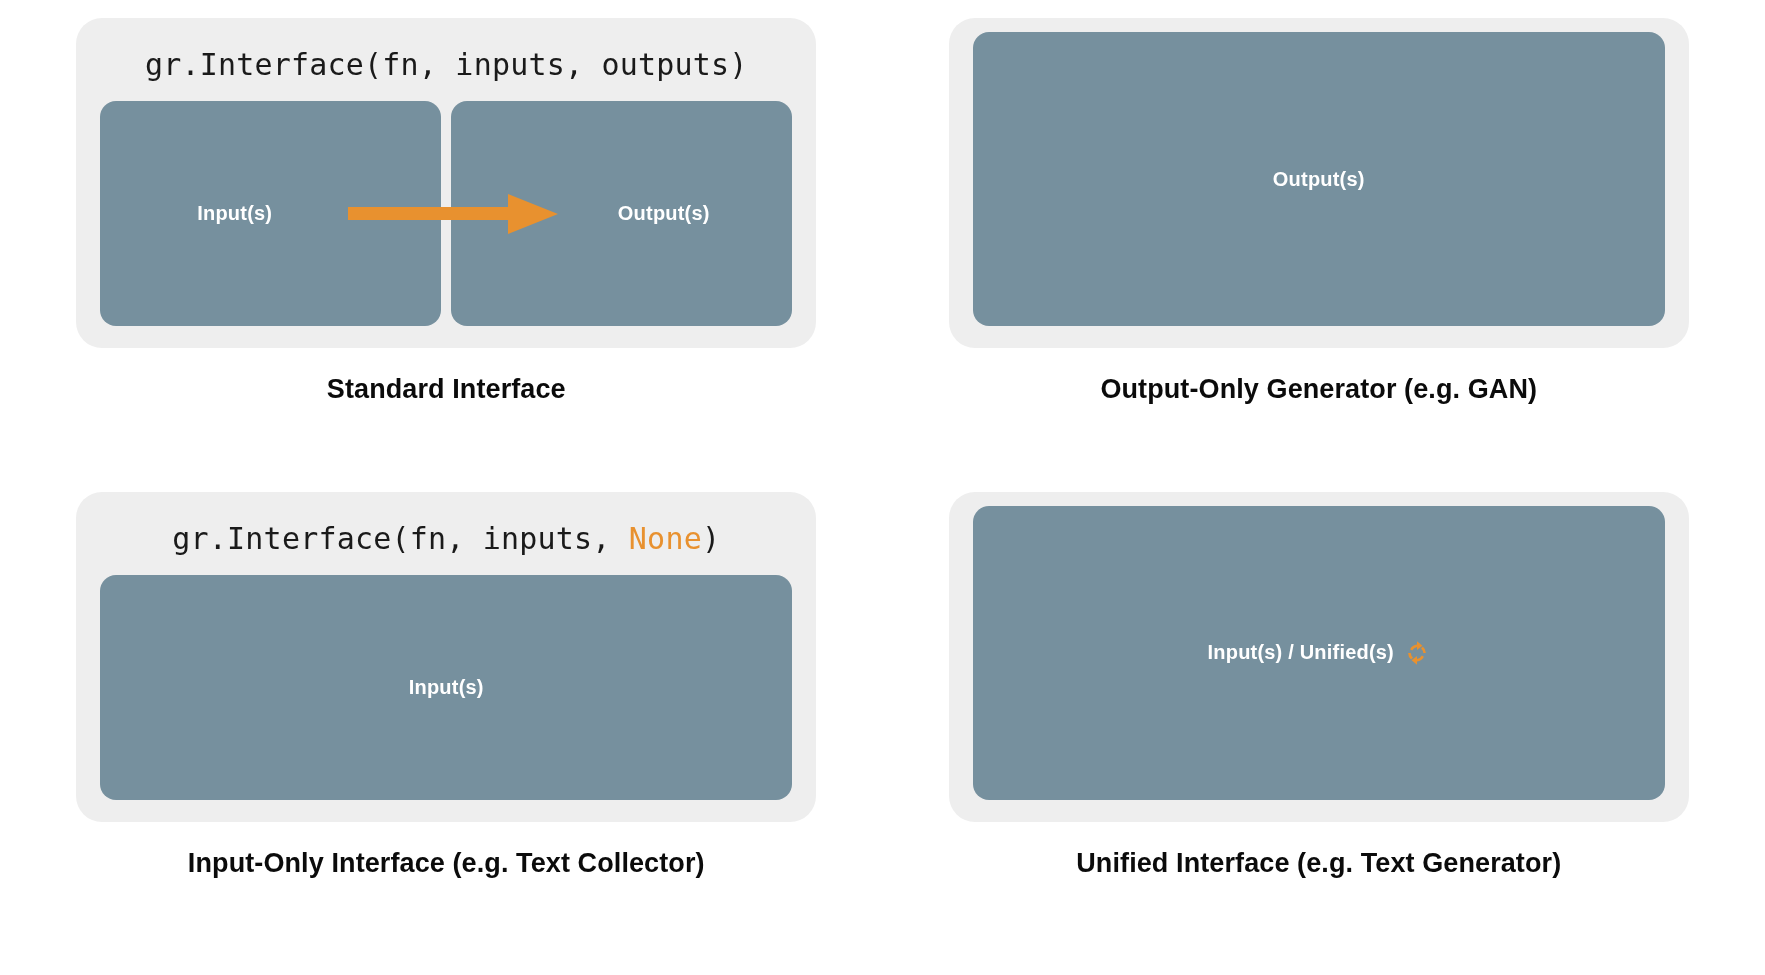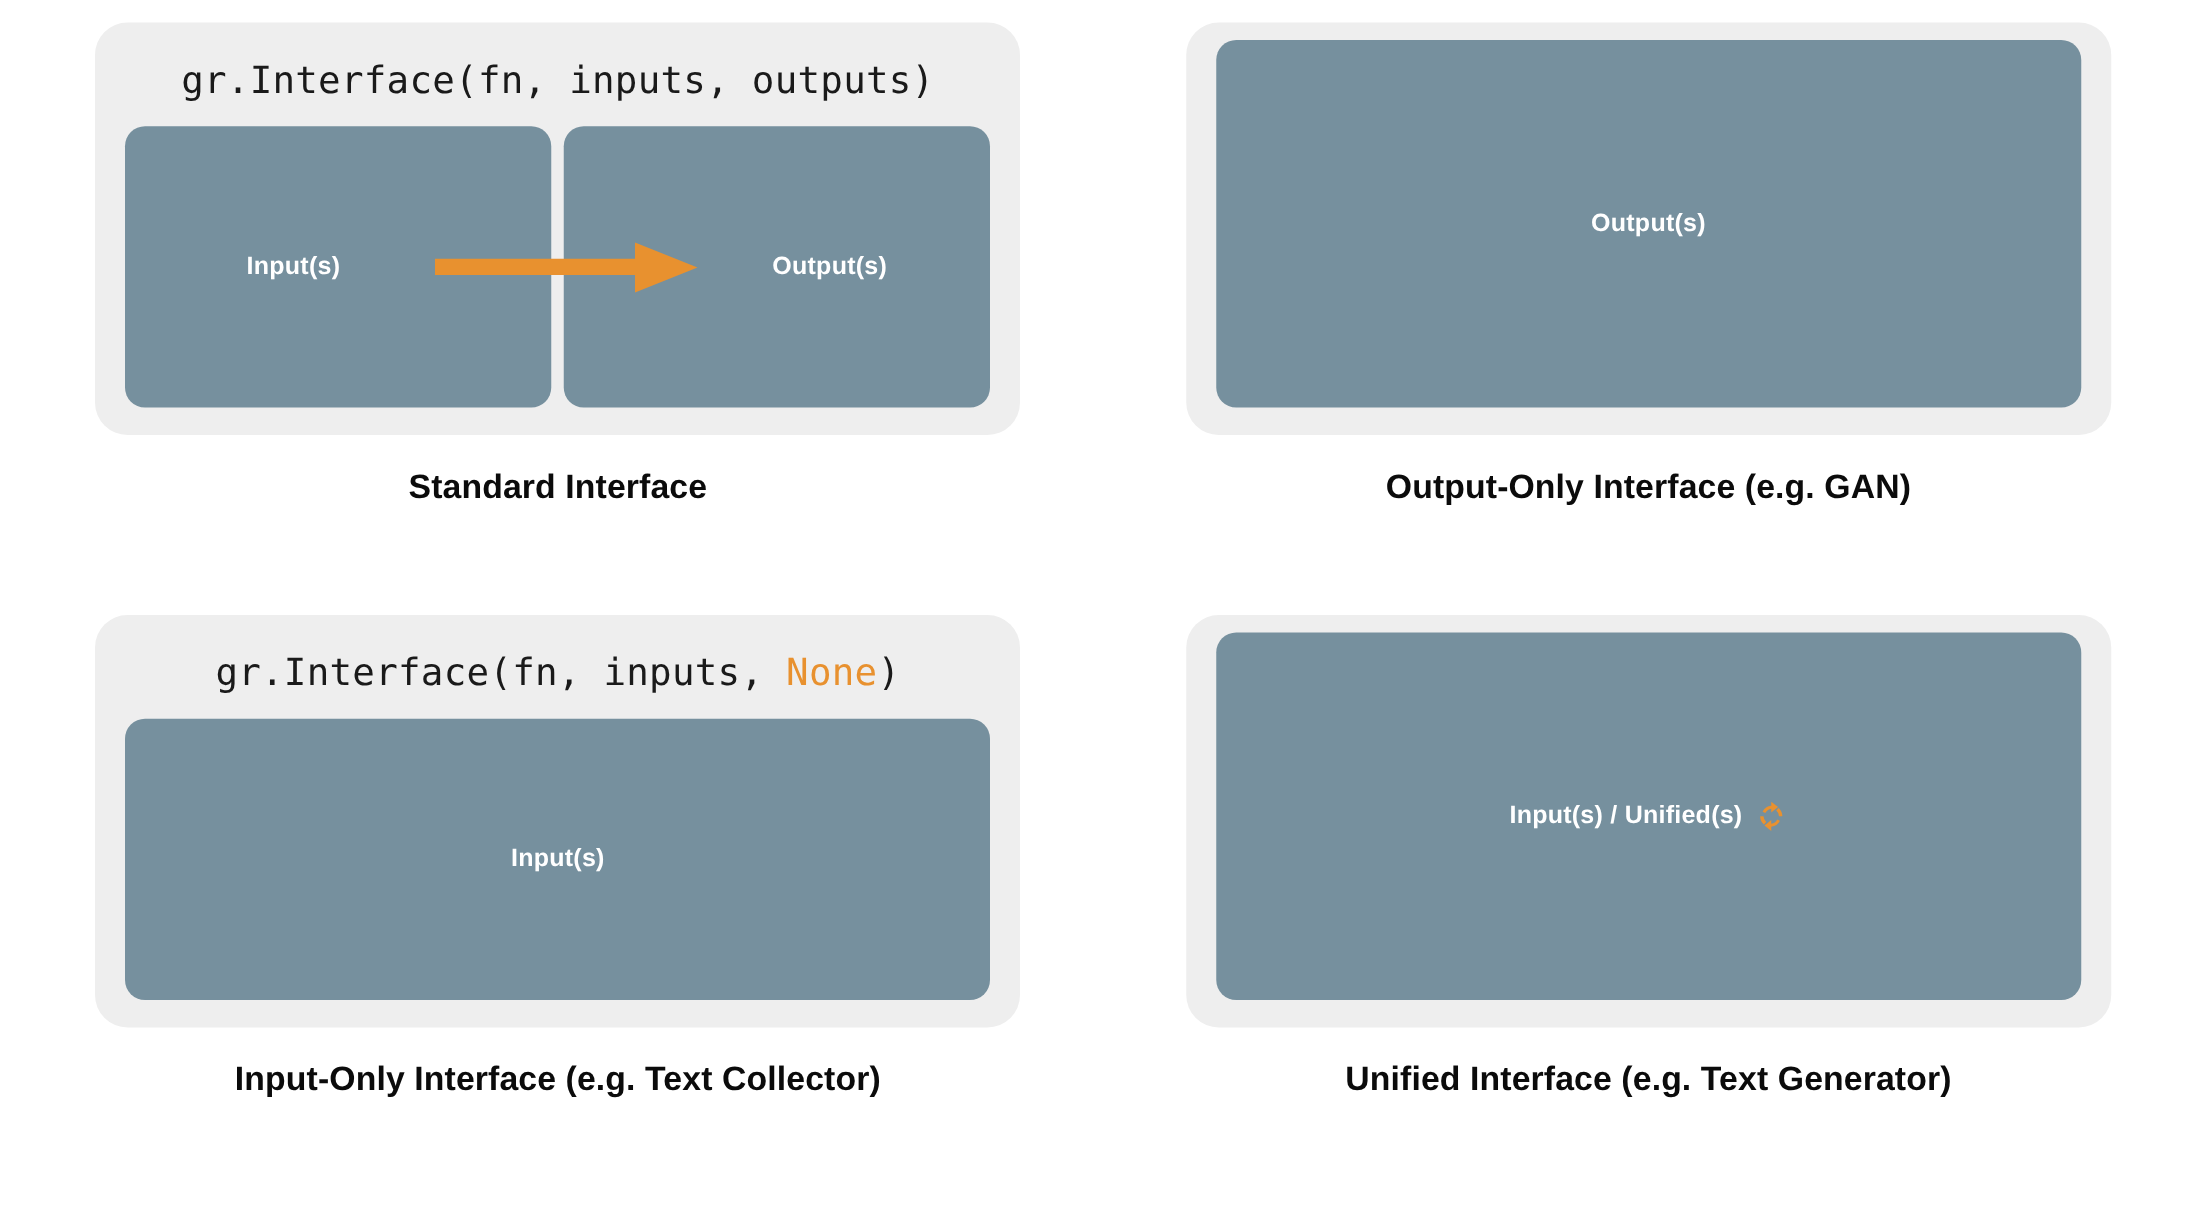--- a/index.html
+++ b/index.html
@@ -168,21 +168,21 @@
     </div>
 
     <div class="quadrant">
       <div class="panel tall">
         <div class="boxrow">
           <div class="slatebox">
             <span class="boxlabel">Output(s)</span>
           </div>
         </div>
       </div>
-      <div class="caption">Output-Only Interface (e.g. GAN)</div>
+      <div class="caption">Output-Only Generator (e.g. GAN)</div>
     </div>
 
     <div class="quadrant">
       <div class="panel tall2">
         <div class="code-line"><span>gr.Interface(fn, inputs, </span><span class="code-none">None</span><span>)</span></div>
         <div class="boxrow">
           <div class="slatebox">
             <span class="boxlabel">Input(s)</span>
           </div>
         </div>

